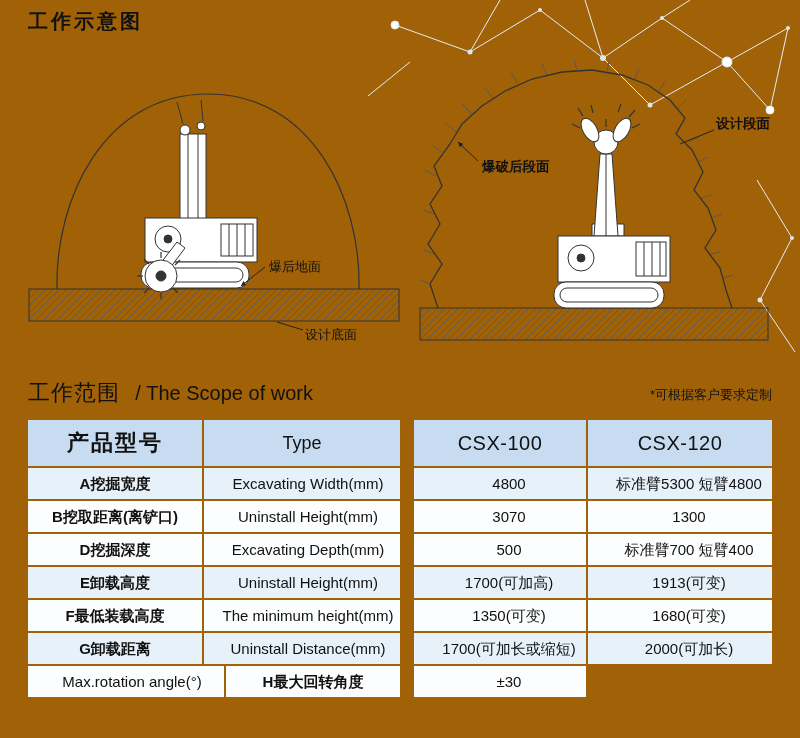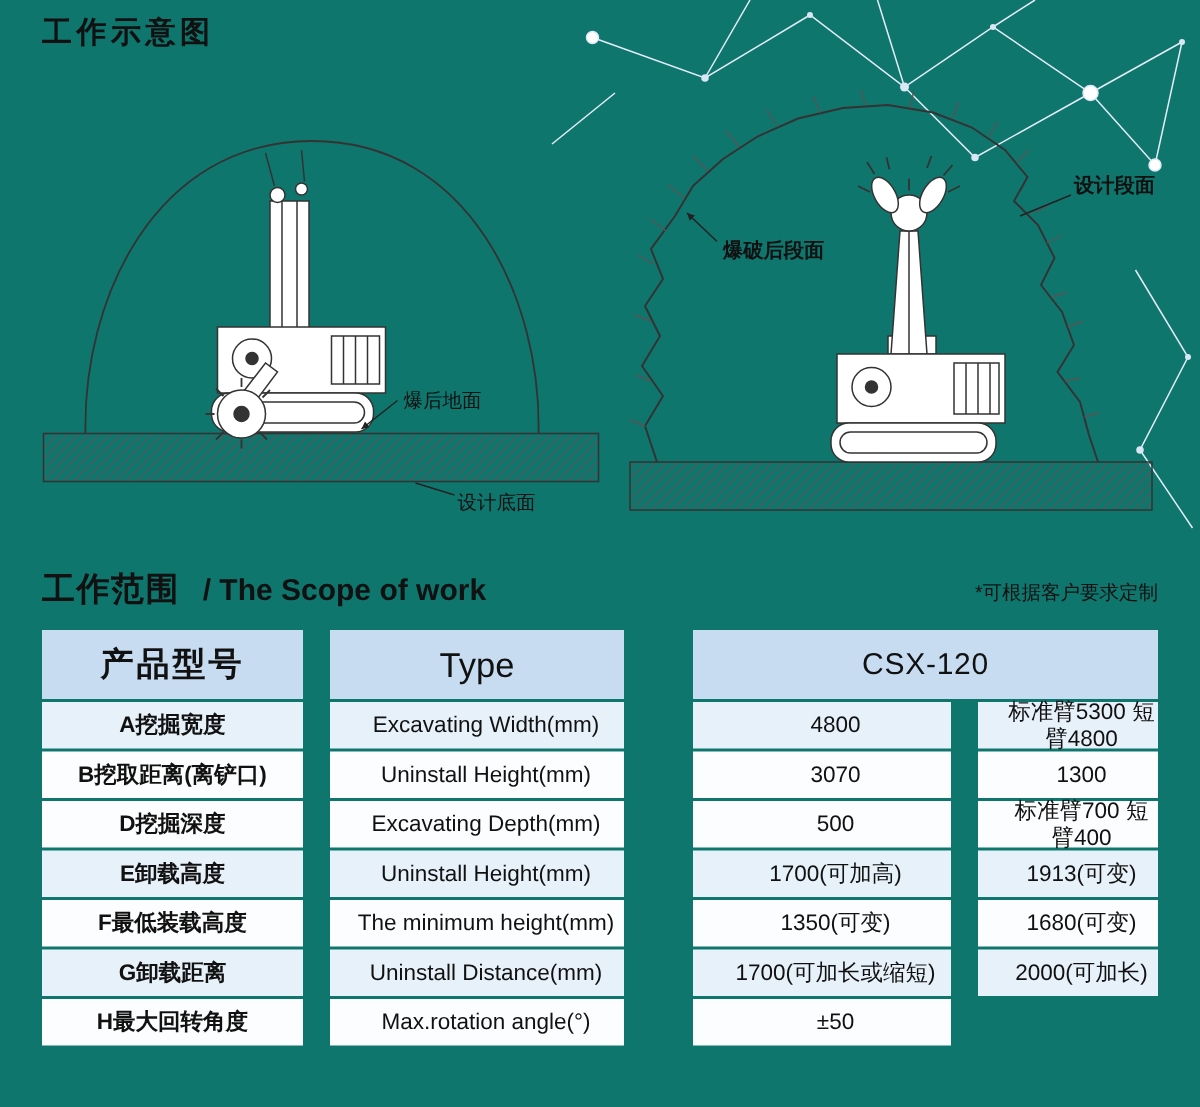--- a/index.html
+++ b/index.html
@@ -1,48 +1,48 @@
 <!DOCTYPE html>
 <html><head>
 <meta charset="utf-8">
 <style>
   *{margin:0;padding:0;box-sizing:border-box;}
   html,body{background:#fff;}
-  .page{position:relative;width:800px;height:738px;background:#0f766e;overflow:hidden;
+  .page{position:relative;width:800px;height:738px;background:#a16207;overflow:hidden;
         font-family:"Liberation Sans","DejaVu Sans",sans-serif;color:#111;}
   .bg-net{position:absolute;left:0;top:0;z-index:0;pointer-events:none;}
   .layer{position:absolute;left:0;top:0;width:800px;height:738px;z-index:1;}
 
   .page-title{position:absolute;left:28px;top:8px;font-size:20px;font-weight:700;letter-spacing:3px;}
 
   .diagram-left{position:absolute;left:25px;top:72px;}
   .diagram-right{position:absolute;left:408px;top:58px;}
   .dlabel{font-size:13px;fill:#111;font-weight:400;}
   .dlabel-bold{font-size:13.5px;fill:#111;font-weight:700;}
 
   .section-header{position:absolute;left:28px;top:378px;width:744px;display:flex;
                   align-items:flex-end;justify-content:space-between;}
-  .section-title{font-size:22px;font-weight:700;letter-spacing:1px;}
+  .section-title{font-size:22px;font-weight:400;letter-spacing:1px;}
   .section-title .en{font-size:20px;margin-left:8px;letter-spacing:0;}
   .custom-note{font-size:13px;color:#111;padding-bottom:4px;}
 
   .spec-table{position:absolute;left:28px;top:420px;width:744px;}
-  .trow{display:flex;gap:18px;margin-bottom:2px;}
+  .trow{display:flex;gap:2px;margin-bottom:2px;}
   .cell{display:flex;align-items:center;justify-content:center;text-align:center;
         height:31px;line-height:1.15;}
   .c1{width:174px;flex:none;}
   .c2{width:196px;flex:none;}
   .gapcell{width:10px;flex:none;background:transparent;}
   .c3{width:172px;flex:none;}
   .c4{flex:1;}
   .thead .cell{height:46px;background:#c7dcf0;}
   .r-odd .cell{background:#e7f1fa;}
   .r-even .cell{background:#fcfdfe;}
   .th-model{font-size:22px;font-weight:700;letter-spacing:2px;}
-  .th-type{font-size:23px;font-weight:500;}
+  .th-type{font-size:18px;font-weight:500;}
   .th-csx{font-size:20px;font-weight:500;letter-spacing:0.5px;}
   .cell-model{font-weight:700;font-size:15px;}
   .cell-type{font-size:15px;padding-left:12px;}
   .cell-val{font-size:15px;padding-left:18px;}
 </style>
 </head>
 <body>
 
 <div class="page">
 
@@ -195,20 +195,21 @@
       </h2>
       <div class="custom-note">*可根据客户要求定制</div>
     </div>
 
     <div class="spec-table">
 
       <div class="trow thead">
         <div class="cell c1 th-model">产品型号</div>
         <div class="cell c2 th-type">Type</div>
         <div class="gapcell"></div>
+        <div class="cell c3 th-csx">CSX-100</div>
         <div class="cell c4 th-csx">CSX-120</div>
       </div>
 
       <div class="trow r-odd">
         <div class="cell c1 cell-model">A挖掘宽度</div>
         <div class="cell c2 cell-type">Excavating Width(mm)</div>
         <div class="gapcell"></div>
         <div class="cell c3 cell-val">4800</div>
         <div class="cell c4 cell-val">标准臂5300 短臂4800</div>
       </div>
@@ -248,21 +249,21 @@
 
       <div class="trow r-odd">
         <div class="cell c1 cell-model">G卸载距离</div>
         <div class="cell c2 cell-type">Uninstall Distance(mm)</div>
         <div class="gapcell"></div>
         <div class="cell c3 cell-val">1700(可加长或缩短)</div>
         <div class="cell c4 cell-val">2000(可加长)</div>
       </div>
 
       <div class="trow r-even">
+        <div class="cell c2 cell-type">Max.rotation angle(°)</div>
         <div class="cell c1 cell-model">H最大回转角度</div>
-        <div class="cell c2 cell-type">Max.rotation angle(°)</div>
-        <div class="gapcell"></div>
-        <div class="cell c3 cell-val">±50</div>
+        <div class="gapcell"></div>
+        <div class="cell c3 cell-val">±30</div>
       </div>
 
     </div>
   </div>
 </div>
 
 </body></html>

